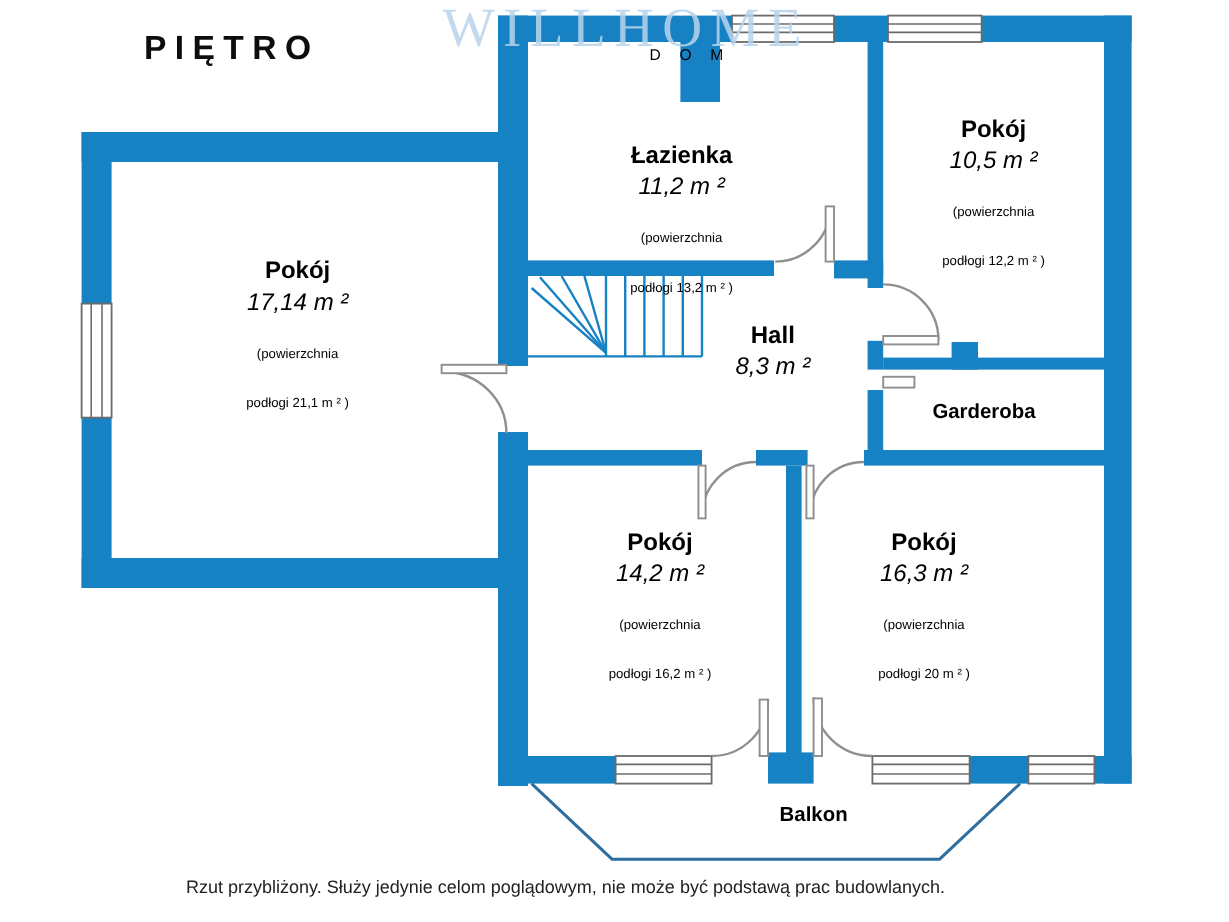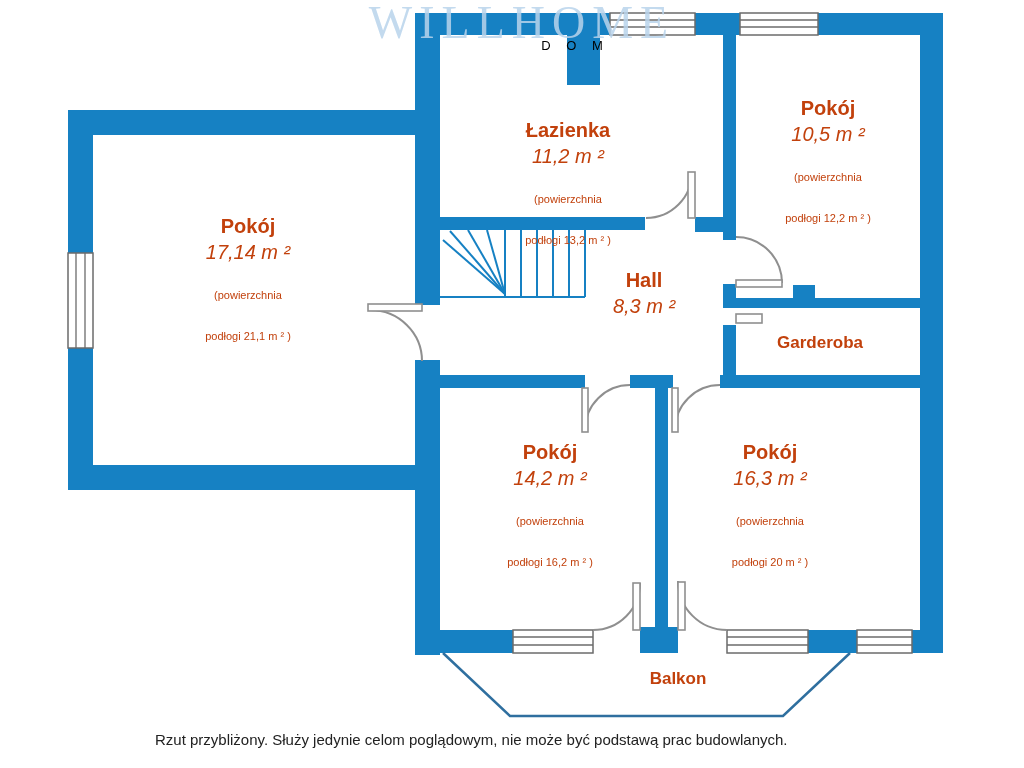--- a/index.html
+++ b/index.html
@@ -18,21 +18,21 @@
 
   .title{position:absolute;left:120px;top:24px;font-size:28px;font-weight:700;
          letter-spacing:7px;color:#0d0d0d;white-space:nowrap;}
   .wm1{position:absolute;left:522px;top:-4px;transform:translateX(-50%);
        font-family:"Liberation Serif","DejaVu Serif",serif;font-size:46px;
        letter-spacing:7px;color:#b9d4ec;opacity:.85;white-space:nowrap;}
   .wm2{position:absolute;left:575px;top:38px;transform:translateX(-50%);
        font-size:13px;letter-spacing:6px;color:#000000;white-space:nowrap;}
 
   .room-label{position:absolute;transform:translateX(-50%);text-align:center;
-              color:#c2410c;white-space:nowrap;}
+              color:#000000;white-space:nowrap;}
   .rname{font-size:20px;font-weight:700;line-height:25px;}
   .rarea{font-size:20px;line-height:26px;font-style:italic;}
   .rsub{font-size:11px;line-height:21px;margin-top:20px;}
   .rsub:empty,.rarea:empty{display:none;}
   .solo .rname{font-size:17px;}
 
   .disclaimer{position:absolute;left:155px;top:731px;font-size:15px;color:#222;
               white-space:nowrap;}
 </style>
 </head>
@@ -165,20 +165,21 @@
         <path class="doorarc" d="M727,630 A49,49 0 0 1 678,581"></path>
         <rect class="leaf" x="678" y="582" width="7" height="48"></rect>
       </g>
 
       <rect class="leaf" x="736" y="314" width="26" height="9"></rect>
     </g>
 
     <path class="balcony" d="M443,653 L510,716 L783,716 L850,653"></path>
   </svg>
 
+  <div class="title">PIĘTRO</div>
 
   <div class="wm1">WILLHOME</div>
   <div class="wm2">D O M</div>
 
   <div class="room-label" style="left:568px;top:118px">
     <div class="rname">Łazienka</div>
     <div class="rarea">11,2 m ²</div>
     <div class="rsub">(powierzchnia</div>
     <div class="rsub">podłogi 13,2 m ² )</div>
   </div>

